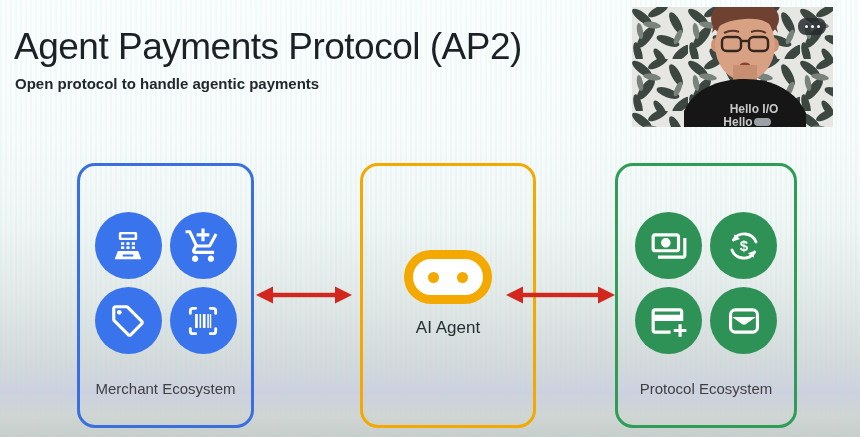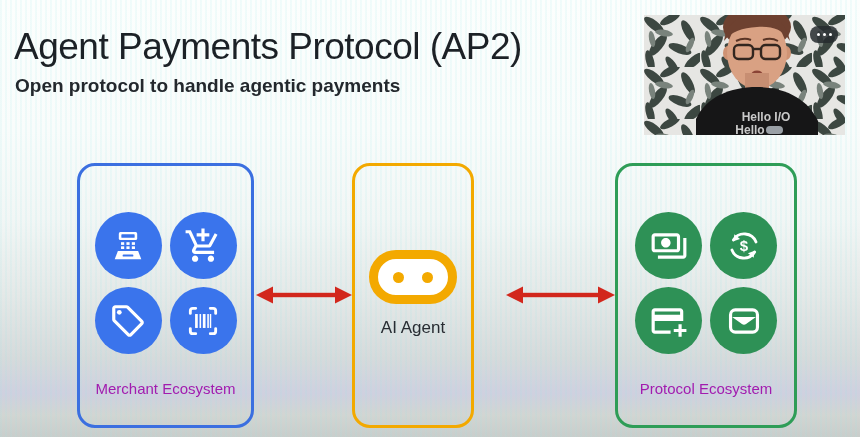--- a/index.html
+++ b/index.html
@@ -10,50 +10,50 @@
       repeating-linear-gradient(90deg, rgba(150,232,232,0.12) 0 2px, rgba(255,255,255,0) 2px 5px),
       linear-gradient(180deg,#fcfefd 0%,#f9fcfb 30%,#f2f6f5 50%,#e4e8e7 68%,#d6dadb 82%,#cfd0df 90%,#d2d5d2 95%,#c9cdcb 100%);
   }
   .title{
     position:absolute;left:14px;top:26px;
     font-size:37px;font-weight:normal;color:var(--title-color);
     letter-spacing:-0.5px;
   }
   .subtitle{
     position:absolute;left:15px;top:75px;
-    font-size:19px;font-weight:bold;color:#23282d;
-  }
-  
-  .webcam{position:absolute;left:632px;top:15px;width:201px;height:120px;overflow:hidden;background:#e9e9e7;margin-left:12px;}
+    font-size:15px;font-weight:bold;color:#23282d;
+  }
+  
+  .webcam{position:absolute;left:632px;top:7px;width:201px;height:120px;overflow:hidden;background:#e9e9e7;}
   .webcam svg{display:block;}
   .more-badge{
     position:absolute;top:11px;right:7px;width:28px;height:17px;
     background:rgba(38,43,47,0.85);border-radius:8px;
     display:flex;align-items:center;justify-content:center;gap:3px;cursor:pointer;
   }
   .more-badge .dot{width:3px;height:3px;border-radius:50%;background:#fff;}
   
   .eco-box{position:absolute;top:163px;height:265px;border-radius:18px;box-sizing:border-box;}
   .box-merchant{left:77px;width:177px;border:3px solid var(--blue-border);}
-  .box-agent{left:352px;width:122px;border:3px solid var(--yellow);}
+  .box-agent{left:360px;width:176px;border:3px solid var(--yellow);}
   .box-payments{left:615px;width:182px;border:3px solid var(--green-border);}
   .icon-grid{
     position:absolute;top:46px;left:50%;transform:translateX(-50%);
     display:grid;grid-template-columns:67px 67px;grid-template-rows:67px 67px;gap:8px;
   }
   .icon-circle{
     width:67px;height:67px;border-radius:50%;
     display:flex;align-items:center;justify-content:center;
   }
   .icon-circle.blue{background:var(--blue);}
   .icon-circle.green{background:var(--green);}
   .icon-circle svg{width:38px;height:38px;}
   .box-label{
     position:absolute;left:0;right:0;bottom:28px;text-align:center;
-    font-size:15px;font-weight:500;color:#a21caf;
+    font-size:15px;font-weight:500;color:#404040;
   }
   
   .robot-face{
     position:absolute;left:50%;top:84px;transform:translateX(-50%);
     width:70px;height:36px;border:9px solid var(--yellow);border-radius:28px;
     display:flex;align-items:center;justify-content:center;gap:18px;background:#fff;
   }
   .robot-face .eye{width:11px;height:11px;border-radius:50%;background:var(--yellow);}
   .agent-label{
     position:absolute;left:0;right:0;top:152px;text-align:center;

